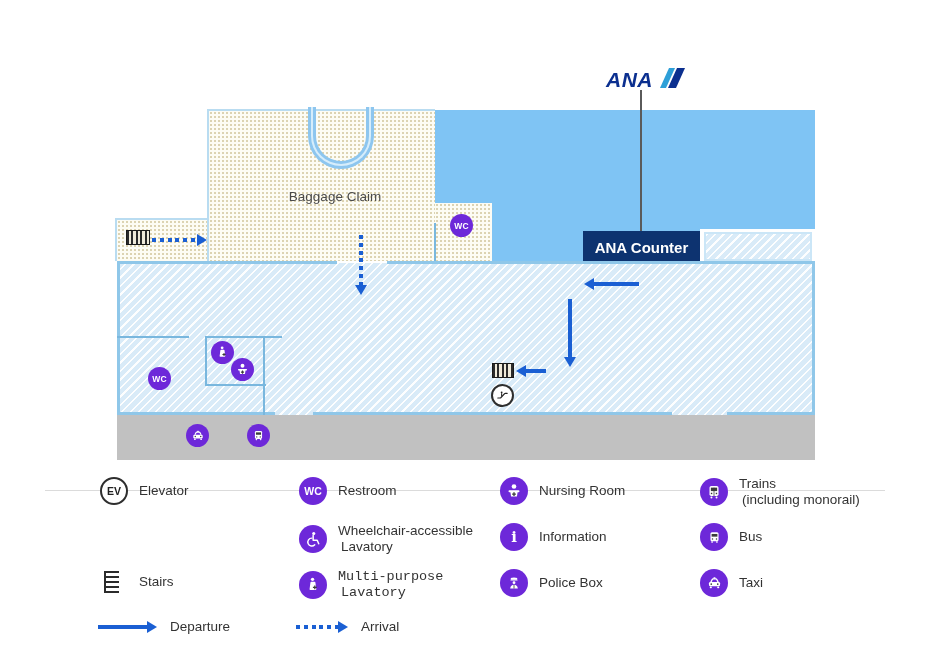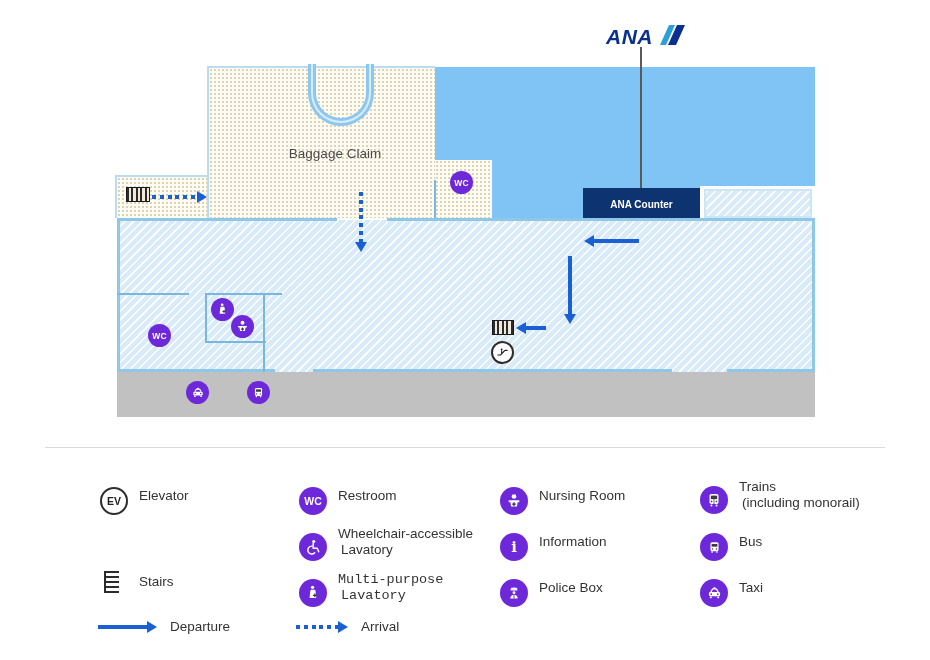--- a/index.html
+++ b/index.html
@@ -1,45 +1,45 @@
 <!DOCTYPE html>
 <html><head>
 <meta charset="utf-8">
 <style>
   * { margin:0; padding:0; box-sizing:border-box; }
   body { background:#fff; }
   .stage { position:relative; width:930px; height:660px; background:#ffffff;
            font-family:"Liberation Sans", sans-serif; overflow:hidden; }
-  .abs { position:absolute; }
+  .abs { position:absolute;margin-top:43px; }
 
   
   .beige { background-color:#FDFCF4;
            background-image: radial-gradient(#DCD3B2 1px, transparent 1.2px);
            background-size:4px 4px; }
   .hatch { background-color:#D9EBF8;
            background-image: repeating-linear-gradient(135deg, rgba(255,255,255,.95) 0 1.6px, transparent 1.6px 6px); }
   .bluetop { background:#7FC4F4; }
   .gray { background:#C1C1C1; }
   .bline { background:#8FC7E9; }
   .rline { background:#79B7DE; }
 
   
   .carousel { border:8px solid #8DC6EF; border-top:none; border-radius:0 0 34px 34px; }
   .carousel-inner { position:absolute; left:-5px; right:-5px; top:0; bottom:-5px;
                     border:2px solid #D6EDFB; border-top:none; border-radius:0 0 36px 36px; }
 
   
-  .counter { background:#0D3370; color:#fff; font-size:10px; font-weight:bold;
+  .counter { background:#0D3370; color:#fff; font-size:15px; font-weight:bold;
              display:flex; align-items:center; justify-content:center; }
 
   
   .pin { border-radius:50%; background:#6d28d9; color:#fff;
          display:flex; align-items:center; justify-content:center; }
   .pin.mapsz { width:23px; height:23px; font-size:8.5px; font-weight:bold; letter-spacing:.2px; }
-  .pin.lg { width:28px; height:28px; font-size:10.5px; font-weight:bold;margin-top:10px; }
+  .pin.lg { width:28px; height:28px; font-size:10.5px; font-weight:bold; }
   .pin.outline { background:#fff; border:2.2px solid #2E2E2E; color:#222; }
   .pin svg { display:block; }
 
   
   .stairs-v { width:15px; height:22px; border-left:2.5px solid #2B2B2B;
               background:repeating-linear-gradient(180deg,#2B2B2B 0 2.2px, transparent 2.2px 4.9px); }
   .stairs-h { width:24px; height:15px; border:1.5px solid #1A1A1A;
               background:repeating-linear-gradient(90deg,#2B2B2B 0 2px, #EFEADA 2px 4.4px); }
 
   

